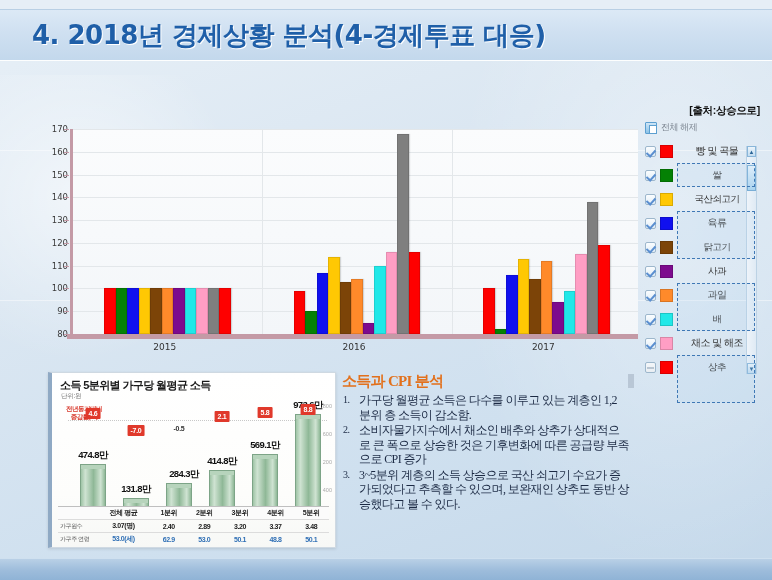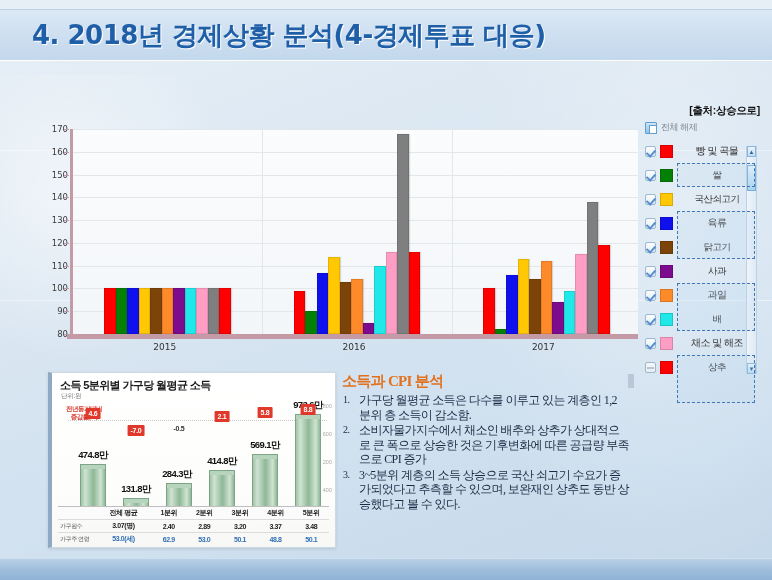--- a/index.html
+++ b/index.html
@@ -301,21 +301,21 @@
   </div>
   <div class="dash"></div>
   <div id="inc-bars">
       <div class="ib" style="left: 28px; height: 47.48px;"></div>
       <div class="ival" style="left: 41px; bottom: 85.48px;">474.8만</div>
       <div class="pct" style="left: 41px; top: 35.4px;">4.6</div>
       <div class="ib" style="left: 71px; height: 13.18px;"></div>
       <div class="ival" style="left: 84px; bottom: 51.18px;">131.8만</div>
       <div class="pct" style="left: 84px; top: 52px;">-7.0</div>
       <div class="ib" style="left: 114px; height: 28.43px;"></div>
-      <div class="ival" style="left: 125px; bottom: 66.43px;">284.3만</div>
+      <div class="ival" style="left: 132px; bottom: 66.43px;">284.3만</div>
       <div class="pct tiny" style="left: 127px; top: 52px;">-0.5</div>
       <div class="ib" style="left: 157px; height: 41.48px;"></div>
       <div class="ival" style="left: 170px; bottom: 79.48px;">414.8만</div>
       <div class="pct" style="left: 170px; top: 37.9px;">2.1</div>
       <div class="ib" style="left: 200px; height: 56.91px;"></div>
       <div class="ival" style="left: 213px; bottom: 94.91px;">569.1만</div>
       <div class="pct" style="left: 213px; top: 34.2px;">5.8</div>
       <div class="ib" style="left: 243px; height: 97.36px;"></div>
       <div class="ival" style="left: 256px; bottom: 135.36px;">973.6만</div>
       <div class="pct" style="left: 256px; top: 31.2px;">8.8</div>

